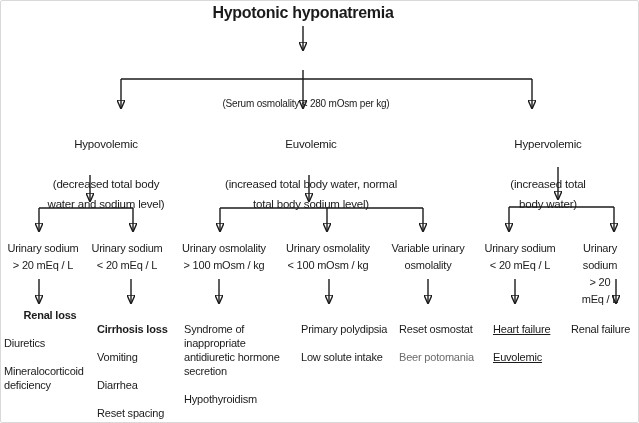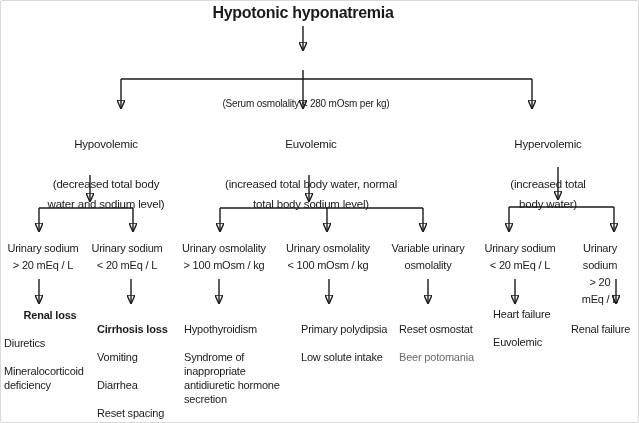--- a/index.html
+++ b/index.html
@@ -113,41 +113,41 @@
 
   <div class="node leaf" style="left:96px;top:307px;">
     <div class="leaf-header">Cirrhosis loss</div>
     <div>Vomiting</div>
     <div>Diarrhea</div>
     <div>Reset spacing</div>
     
   </div>
 
   <div class="node leaf" style="left:183px;top:307px;">
-    <div>Hypothyroidism</div>
     <div>Syndrome of
 inappropriate
 antidiuretic hormone
 secretion</div>
+    <div>Hypothyroidism</div>
     <div>Adrenal insufficiency</div>
     
     
   </div>
 
   <div class="node leaf" style="left:300px;top:307px;">
     <div>Primary polydipsia</div>
     <div>Low solute intake</div>
   </div>
 
   <div class="node leaf" style="left:398px;top:307px;">
     <div>Reset osmostat</div>
     <div style="color: rgb(107, 107, 107);">Beer potomania</div>
   </div>
 
-  <div class="node leaf" style="left:492px;top:292px;">
+  <div class="node leaf" style="left:492px;top:307px;text-decoration:underline;">
     <div>Heart failure</div>
     <div>Euvolemic</div>
   </div>
 
   <div class="node leaf" style="left:570px;top:307px;">
     <div>Renal failure</div>
   </div>
 
 </div>
 

